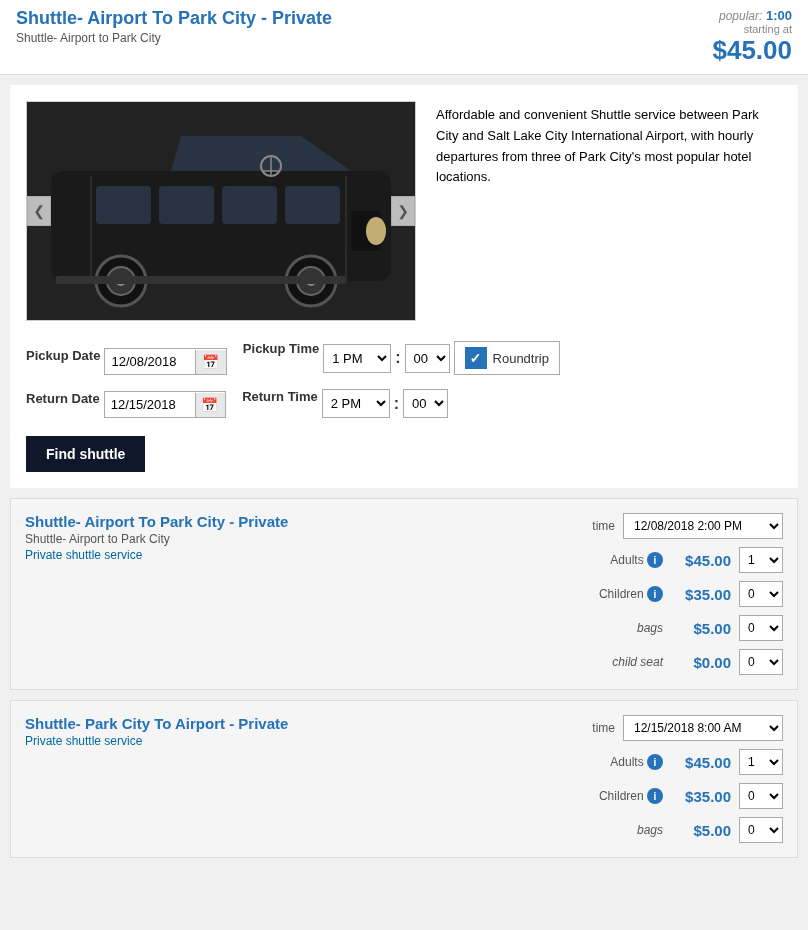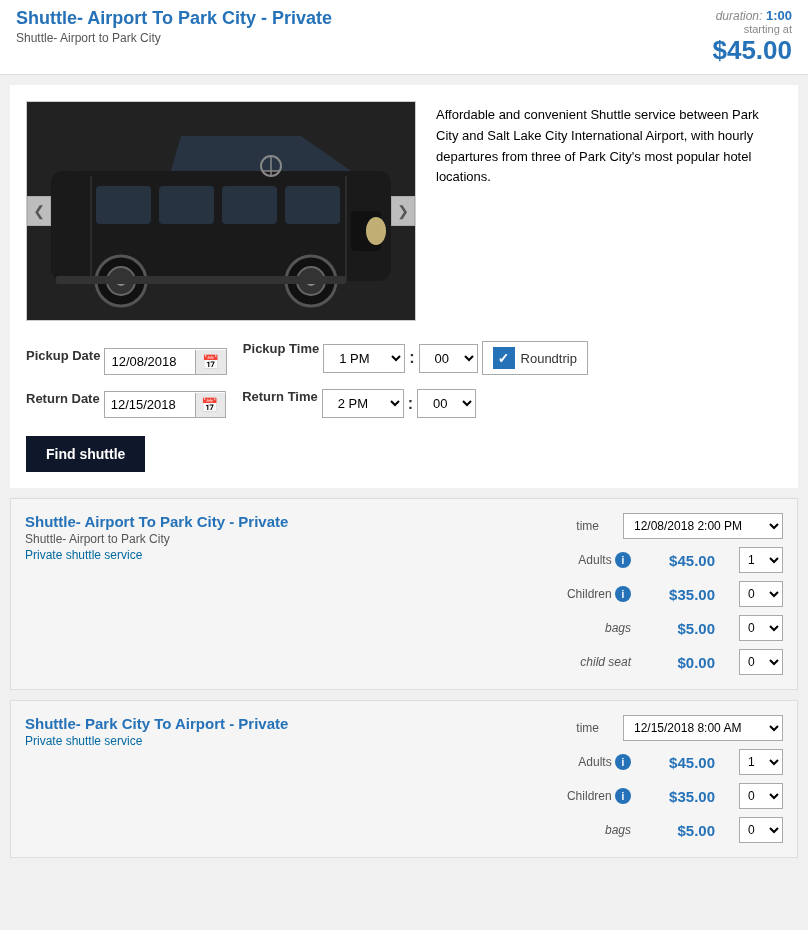--- a/index.html
+++ b/index.html
@@ -141,21 +141,21 @@
       color: #555;
     }
 
     .time-group {
       display: flex;
       align-items: center;
       gap: 4px;
     }
     select.time-select {
       border: 1px solid #aaa;
-      padding: 5px 11px;
+      padding: 5px 4px;
       font-size: 13px;
       background: #fff;
       cursor: pointer;
     }
     .colon {
       font-size: 16px;
       font-weight: bold;
     }
 
     .roundtrip-btn {
@@ -225,21 +225,21 @@
     .result-controls {
       display: flex;
       flex-direction: column;
       gap: 8px;
       min-width: 300px;
     }
     .control-row {
       display: flex;
       align-items: center;
       justify-content: flex-end;
-      gap: 24px;
+      gap: 8px;
     }
     .control-label {
       color: #555;
       font-size: 12px;
       text-align: right;
       min-width: 70px;
     }
     .control-label-italic {
       font-style: italic;
     }
@@ -281,21 +281,21 @@
 </head>
 <body>
 
 <div class="header-bar">
   <div>
     <div class="header-title">Shuttle- Airport To Park City - Private</div>
     <div class="header-subtitle">Shuttle- Airport to Park City</div>
   </div>
   <div class="header-right">
     <div>
-      <span class="header-duration-label">duration:</span>
+      <span class="header-duration-label">popular:</span>
       <span class="header-duration-value">1:00</span>
     </div>
     <div class="header-starting">starting at</div>
     <div class="header-price">$45.00</div>
   </div>
 </div>
 
 <div class="main-content">
 
   <div class="image-description">

